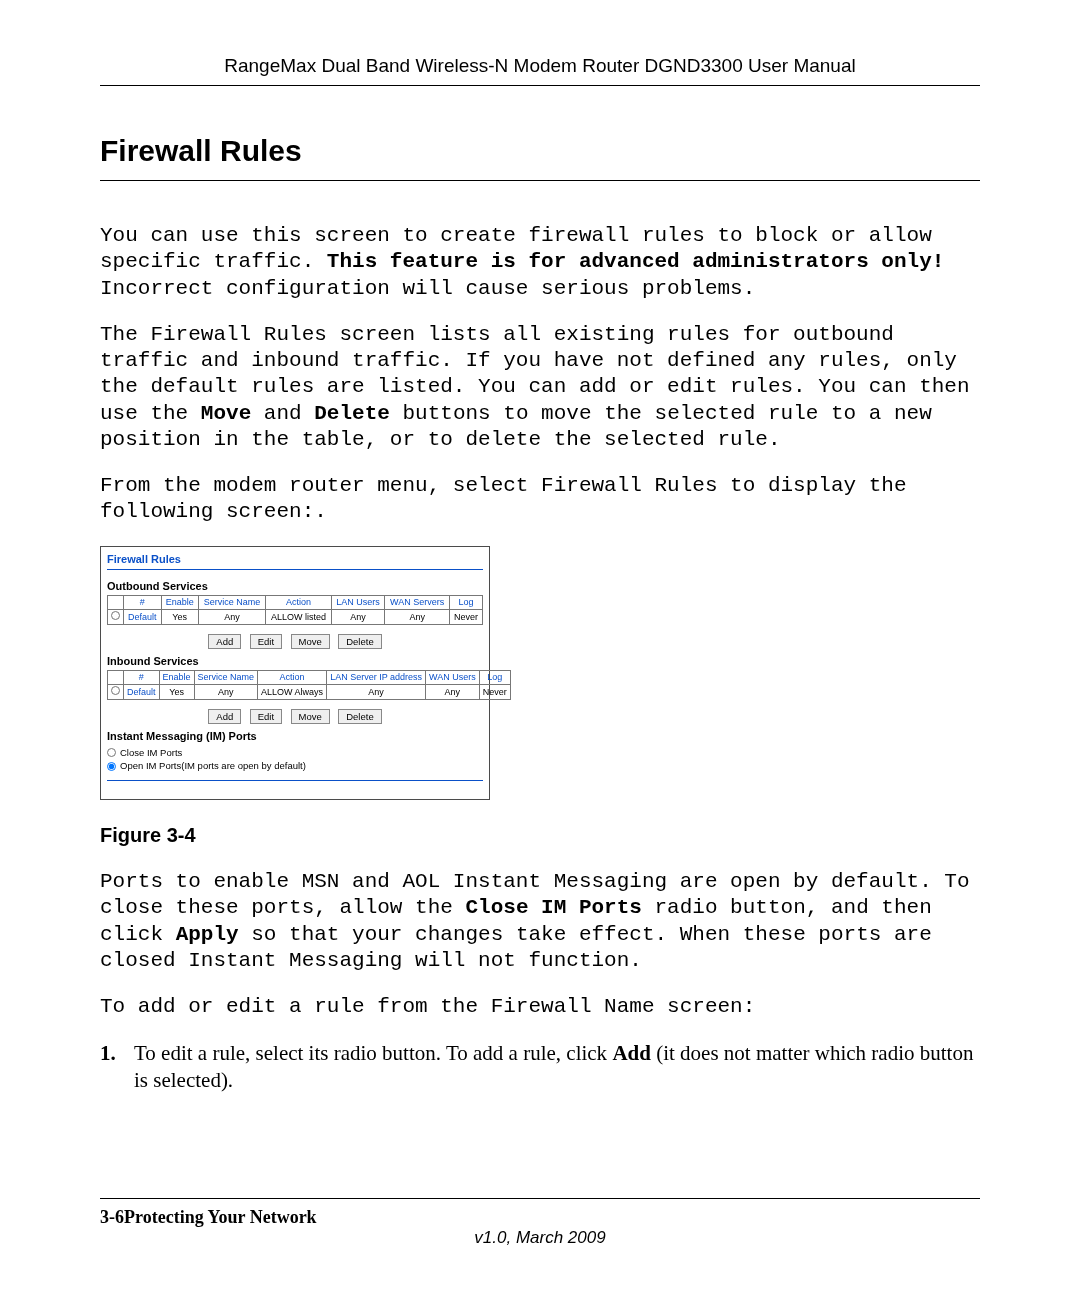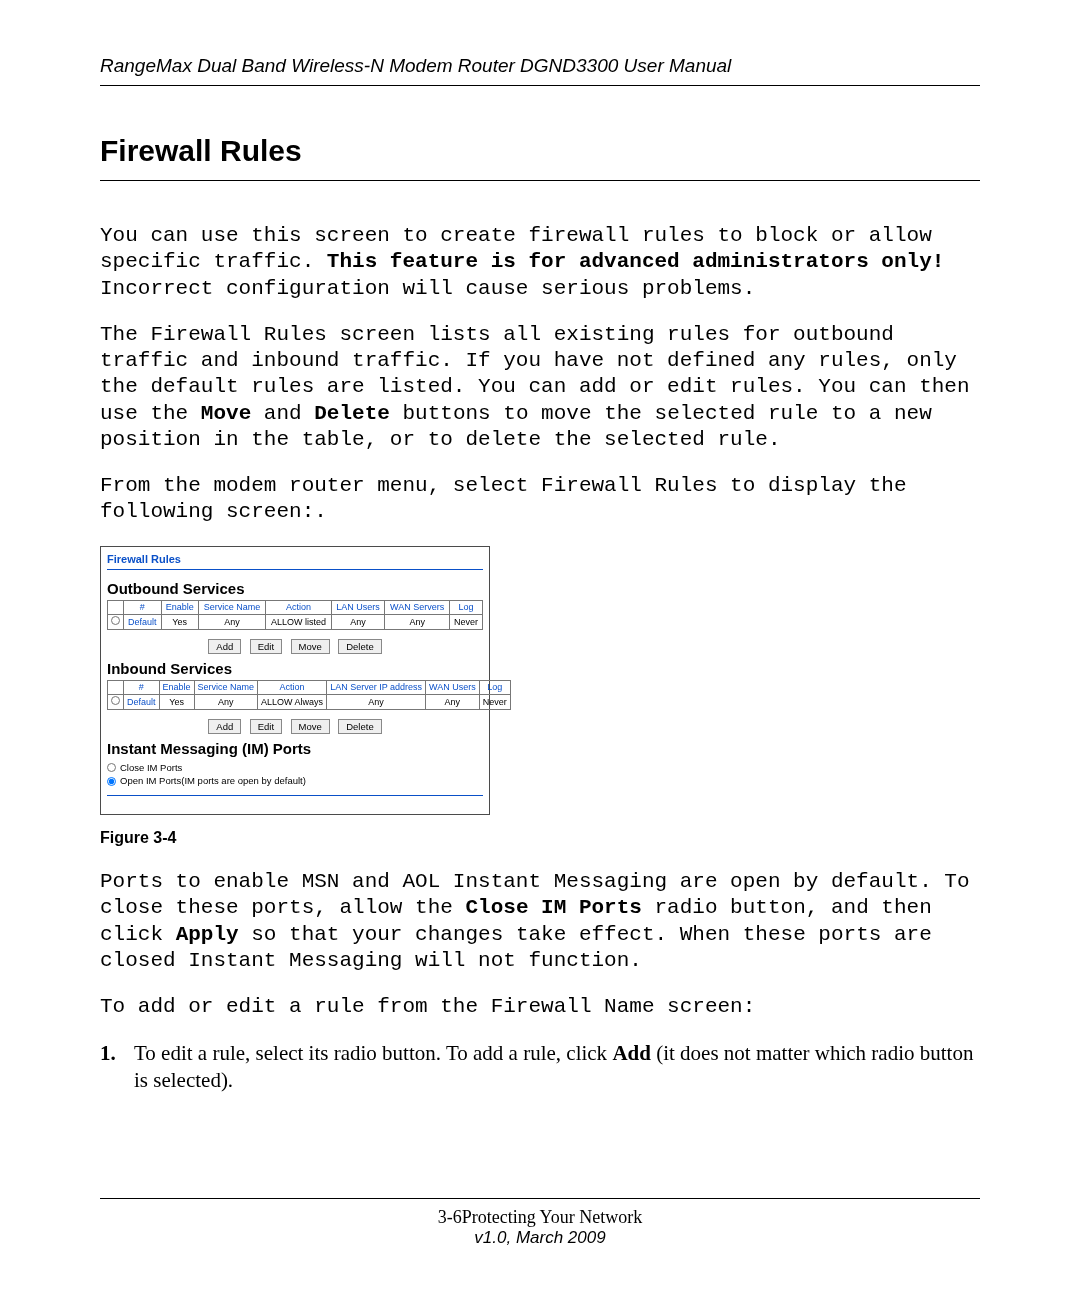--- a/index.html
+++ b/index.html
@@ -6,26 +6,26 @@
     body {
       width: 1080px;
       height: 1296px;
       background: #fff;
       font-family: "Times New Roman", Times, serif;
       color: #000;
       position: relative;
       padding: 55px 100px 0 100px;
     }
     .running-head {
-      font-style: italic;
       font-size: 19px;
       font-family: Arial, Helvetica, sans-serif;
       border-bottom: 1.5px solid #000;
       padding-bottom: 8px;
       margin-bottom: 48px;
+      text-align: center;
     }
     .section-title {
       font-family: Arial, Helvetica, sans-serif;
       font-weight: bold;
       font-size: 30px;
       border-bottom: 1.5px solid #000;
       padding-bottom: 12px;
       margin-bottom: 42px;
     }
     .body-text {
@@ -49,21 +49,21 @@
       font-size: 11px;
       padding: 2px 0;
     }
     .ss-rule {
       border: none;
       border-top: 1px solid #0a50c8;
       margin: 2px 0 10px 0;
     }
     .ss-subhead {
       font-weight: bold;
-      font-size: 15px;
+      font-size: 11px;
       margin: 6px 0 3px 0;
     }
     table.ss-table {
       border-collapse: collapse;
       width: 100%;
       font-size: 9px;
     }
     table.ss-table th, table.ss-table td {
       border: 1px solid #777;
       padding: 1.5px 3px;
@@ -96,22 +96,22 @@
     .im-options input[type=radio] { margin-right: 4px; width: 9px; height: 9px; vertical-align: middle; }
     .bottom-rule {
       border: none;
       border-top: 1px solid #0a50c8;
       margin: 8px 0;
     }
     .bottom-btns { text-align: center; }
     .figure-caption {
       font-family: Arial, Helvetica, sans-serif;
       font-weight: bold;
-      font-size: 16px;
-      margin: 14px 0 22px 0;
+      font-size: 20px;
+      margin: 24px 0 22px 0;
     }
     ol.steps {
       font-size: 21px;
       line-height: 1.25;
       margin-left: 0;
       padding-left: 0;
       list-style: none;
     }
     ol.steps li {
       display: flex;
@@ -128,22 +128,23 @@
       right: 100px;
       bottom: 48px;
     }
     .footer-rule {
       border: none;
       border-top: 1px solid #000;
       margin-bottom: 8px;
     }
     .footer-line {
       display: flex;
-      justify-content: center;
+      justify-content: flex-start;
       font-size: 18px;
+      font-weight: bold;
     }
     .footer-version {
       text-align: center;
       font-style: italic;
       font-family: Arial, Helvetica, sans-serif;
       font-size: 17px;
     }
   </style>
 </head>
 <body>

